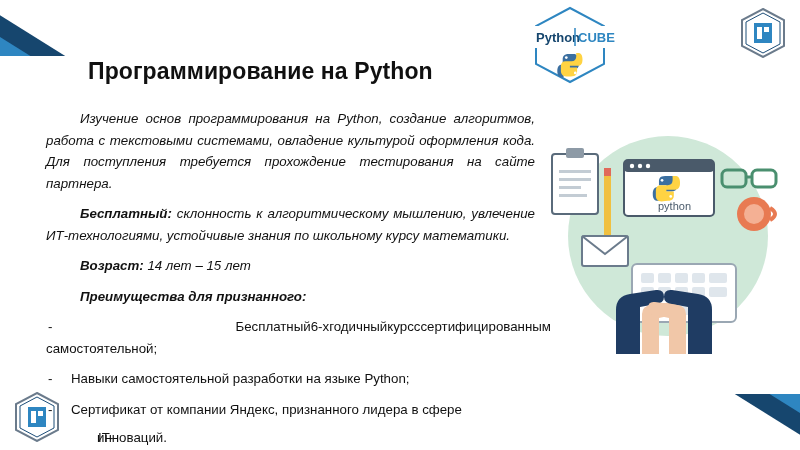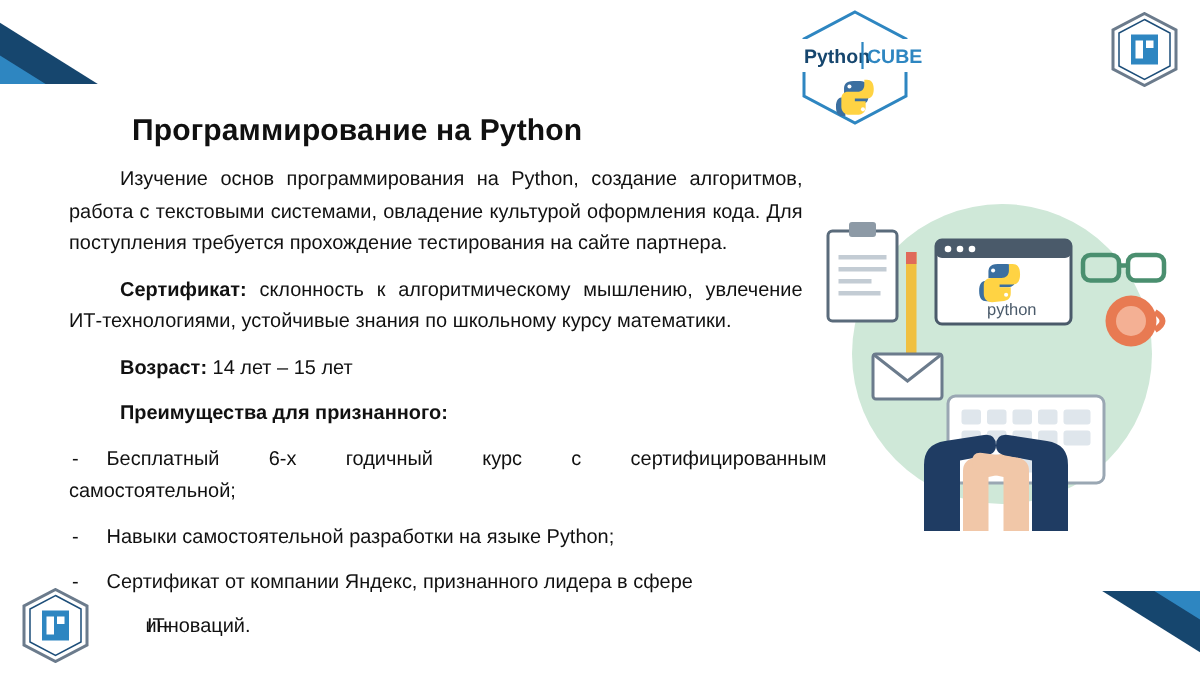--- a/index.html
+++ b/index.html
@@ -59,41 +59,42 @@
     position: absolute;
     top: 4px;
     left: 516px;
     width: 108px;
     height: 100px;
   }
 
   
   .title {
     position: absolute;
-    top: 76px;
+    top: 58px;
     left: 88px;
-    font-size: 20px;
+    font-size: 23px;
     font-weight: bold;
     color: #101010;
     letter-spacing: 0.1px;
   }
 
   
   .body-text {
     position: absolute;
     top: 108px;
     left: 46px;
     width: 505px;
     font-size: 13.3px;
     color: #111111;
     line-height: 1.62;
   }
   .para {
     margin: 0 16px 9px 0;
     text-align: justify;
+    font-style: italic;
   }
   .para.indent { text-indent: 34px; }
   .para b { font-weight: bold; }
 
   .bullets {
     margin: 2px 0 0 0;
     padding: 0;
     list-style: none;
   }
   .bullets li {
@@ -115,21 +116,21 @@
   .sub-item .dash {
     position: absolute;
     left: 52px;
     top: 0;
   }
   .sub-item .txt { padding-left: 18px; display: inline-block; text-align: center; }
 
   
   .spread {
     display: flex;
-    justify-content: space-between;
+    justify-content: flex-end;
   }
 
   
   .illustration {
     position: absolute;
     right: 18px;
     top: 118px;
     width: 236px;
     height: 236px;
   }
@@ -189,21 +190,21 @@
     </g>
   </svg>
 </div>
 
 <div class="title">Программирование на Python</div>
 
 <div class="body-text">
 
   <p class="para indent">Изучение основ программирования на Python, создание алгоритмов, работа с текстовыми системами, овладение культурой оформления кода. Для поступления требуется прохождение тестирования на сайте партнера.</p>
 
-  <p class="para indent"><b>Сертификат:</b><span> склонность к алгоритмическому мышлению, увлечение ИТ-технологиями, устойчивые знания по школьному курсу математики.</span></p>
+  <p class="para indent"><b>Бесплатный:</b><span> склонность к алгоритмическому мышлению, увлечение ИТ-технологиями, устойчивые знания по школьному курсу математики.</span></p>
 
   <p class="para indent"><b>Возраст:</b><span>  14 лет – 15 лет</span></p>
 
   <p class="para indent"><b>Преимущества для признанного:</b></p>
 
   <ul class="bullets">
     <li>
       <span class="dash">-</span>
       <span class="spread">
         <span>Бесплатный</span>

